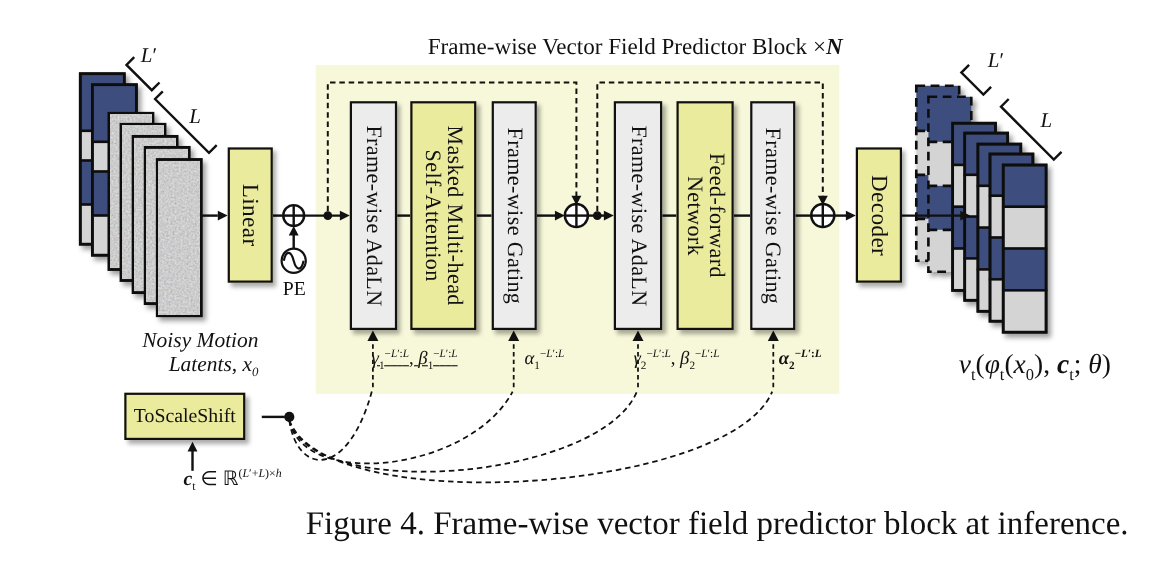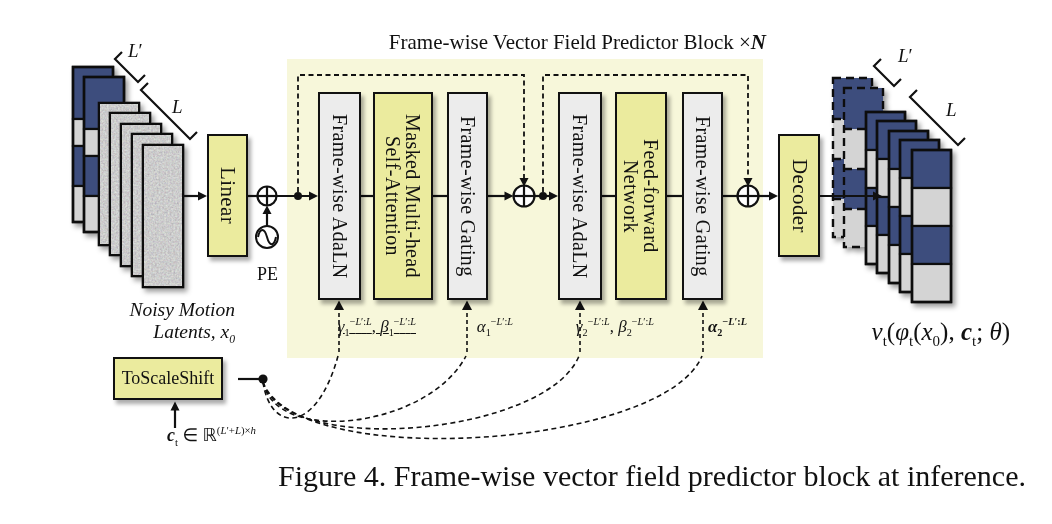--- a/index.html
+++ b/index.html
@@ -282,21 +282,21 @@
   <div class="box yellow" style="left:778px;top:134px;width:42px;height:123px;font-size:21px;">
     <span class="vtext">Decoder</span>
   </div>
 
   <div class="box yellow" style="left:113px;top:357px;width:110px;height:43px;font-size:18px;">
     <span>ToScaleShift</span>
   </div>
 
   <div class="txt title center" style="left:266px;top:30px;width:500px;">Frame-wise Vector Field Predictor Block ×<b><i>N</i></b></div>
 
-  <div class="txt center mathlbl" style="left:238px;top:252px;width:40px;font-size:18px;margin-top:12px;">PE</div>
+  <div class="txt center mathlbl" style="left:238px;top:252px;width:40px;font-size:18px;">PE</div>
 
   <div class="txt center italic" style="left:75px;top:299px;width:160px;font-size:19.5px;line-height:1.14;white-space:normal;">Noisy Motion<br>Latents, <i>x</i><sub>0</sub></div>
 
   <div class="txt center mathlbl" style="left:96px;top:424px;width:160px;font-size:18px;"><b><i>c</i></b><sub>t</sub> ∈ ℝ<sup>(<i>L</i>′+<i>L</i>)×<i>h</i></sup></div>
 
   <div class="txt center mathlbl" style="left:810px;top:318px;width:200px;font-size:25px;"><i>v</i><sub>t</sub>(<i>φ</i><sub>t</sub>(<i>x</i><sub>0</sub>), <b><i>c</i></b><sub>t</sub>; <i>θ</i>)</div>
 
   <div class="txt center lbl" style="left:296px;top:316px;width:120px;text-decoration:underline;"><i>γ</i><sub>1</sub><sup>−<i>L</i>′:<i>L</i></sup>, <i>β</i><sub>1</sub><sup>−<i>L</i>′:<i>L</i></sup></div>
 
   <div class="txt center lbl" style="left:433px;top:316px;width:80px;"><i>α</i><sub>1</sub><sup>−<i>L</i>′:<i>L</i></sup></div>

